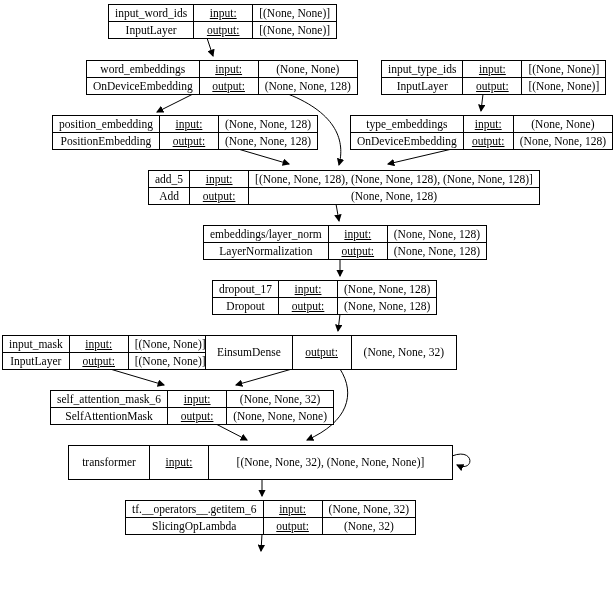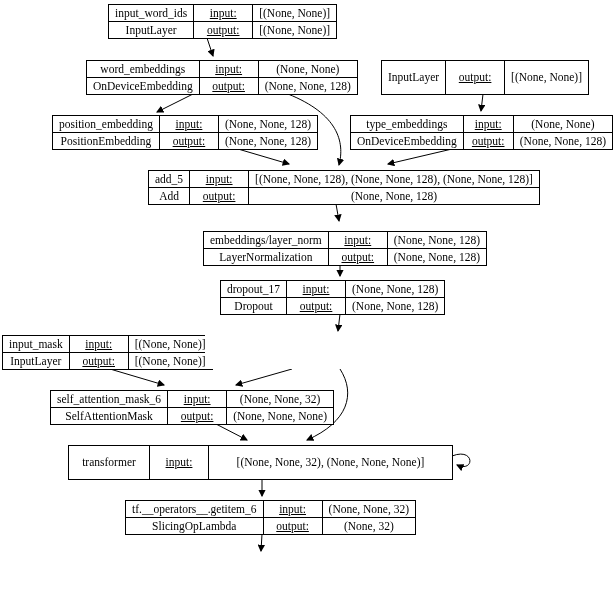--- a/index.html
+++ b/index.html
@@ -67,20 +67,25 @@
     </div>
     <div class="trow">
       <div class="cell">OnDeviceEmbedding</div>
       <div class="cell io">output:</div>
       <div class="cell">(None, None, 128)</div>
     </div>
   </div>
 
   <div class="node" style="left:381px;top:60px;min-width:205px">
     <div class="trow">
+      <div class="cell">input_type_ids</div>
+      <div class="cell io">input:</div>
+      <div class="cell">[(None, None)]</div>
+    </div>
+    <div class="trow">
       <div class="cell">InputLayer</div>
       <div class="cell io">output:</div>
       <div class="cell">[(None, None)]</div>
     </div>
   </div>
 
   <div class="node" style="left:52px;top:115px;min-width:253px">
     <div class="trow">
       <div class="cell">position_embedding</div>
       <div class="cell io">input:</div>
@@ -112,34 +117,34 @@
       <div class="cell io">input:</div>
       <div class="cell">[(None, None, 128), (None, None, 128), (None, None, 128)]</div>
     </div>
     <div class="trow">
       <div class="cell">Add</div>
       <div class="cell io">output:</div>
       <div class="cell">(None, None, 128)</div>
     </div>
   </div>
 
-  <div class="node" style="left:203px;top:231px;min-width:276px">
+  <div class="node" style="left:203px;top:225px;min-width:276px">
     <div class="trow">
       <div class="cell">embeddings/layer_norm</div>
       <div class="cell io">input:</div>
       <div class="cell">(None, None, 128)</div>
     </div>
     <div class="trow">
       <div class="cell">LayerNormalization</div>
       <div class="cell io">output:</div>
       <div class="cell">(None, None, 128)</div>
     </div>
   </div>
 
-  <div class="node" style="left:220px;top:280px;min-width:221px">
+  <div class="node" style="left:212px;top:280px;min-width:221px">
     <div class="trow">
       <div class="cell">dropout_17</div>
       <div class="cell io">input:</div>
       <div class="cell">(None, None, 128)</div>
     </div>
     <div class="trow">
       <div class="cell">Dropout</div>
       <div class="cell io">output:</div>
       <div class="cell">(None, None, 128)</div>
     </div>
@@ -152,20 +157,25 @@
       <div class="cell">[(None, None)]</div>
     </div>
     <div class="trow">
       <div class="cell">InputLayer</div>
       <div class="cell io">output:</div>
       <div class="cell">[(None, None)]</div>
     </div>
   </div>
 
   <div class="node" style="left:205px;top:335px;min-width:251px">
+    <div class="trow">
+      <div class="cell">EinsumDense</div>
+      <div class="cell io">output:</div>
+      <div class="cell">(None, None, 32)</div>
+    </div>
   </div>
 
   <div class="node" style="left:50px;top:390px;min-width:271px">
     <div class="trow">
       <div class="cell">self_attention_mask_6</div>
       <div class="cell io">input:</div>
       <div class="cell">(None, None, 32)</div>
     </div>
     <div class="trow">
       <div class="cell">SelfAttentionMask</div>

